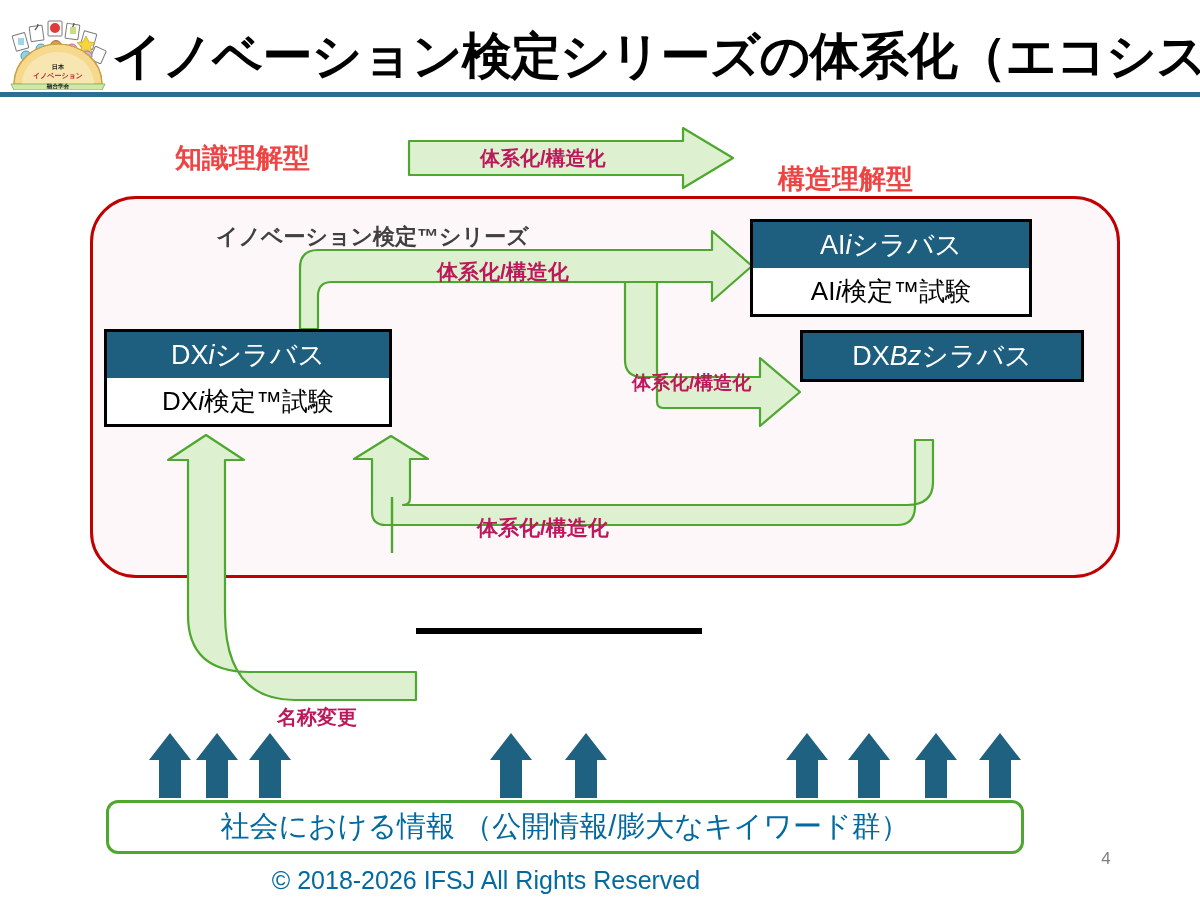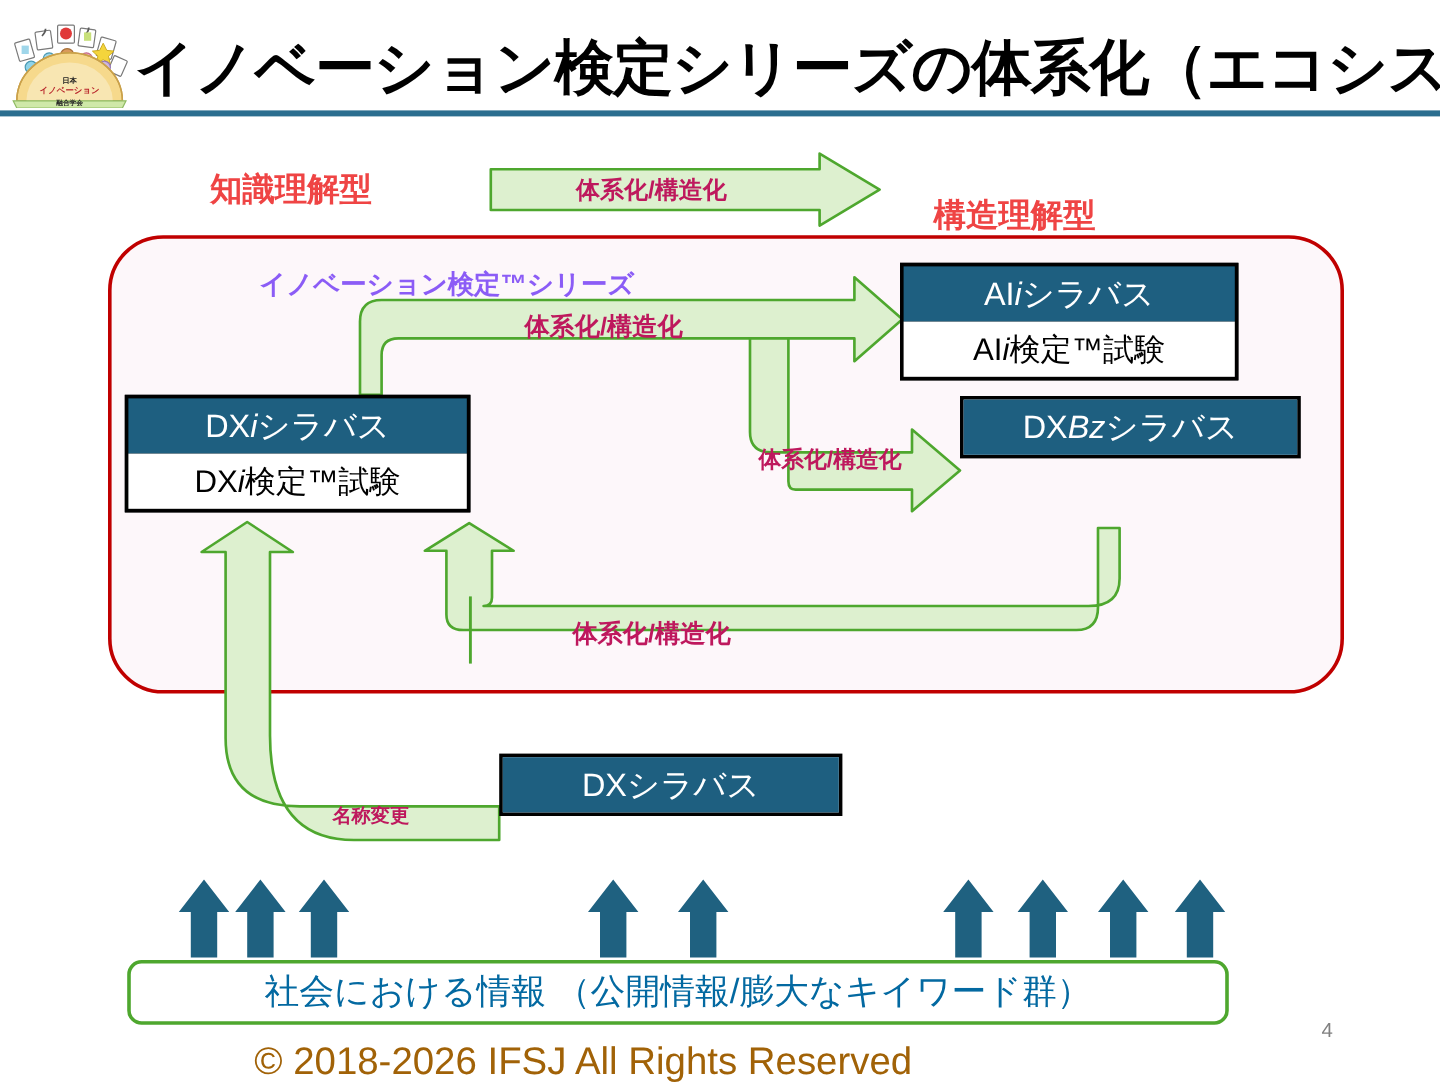--- a/index.html
+++ b/index.html
@@ -38,21 +38,21 @@
   .layer.svg-layer{pointer-events:none;}
 
   
   .eco-box{
     position:absolute;left:90px;top:196px;width:1024px;height:376px;
     border:3px solid #c00000;border-radius:46px;
     background:#fdf7fa;
   }
   .eco-label{
     position:absolute;left:216px;top:222px;
-    font-size:22px;font-weight:700;color:#8b5cf6;white-space:nowrap;
+    font-size:22px;font-weight:700;color:#404040;white-space:nowrap;
   }
 
   
   .card{position:absolute;border:3px solid #000000;background:#000000;box-sizing:border-box;}
   .card .hd{
     background:#1e5f80;color:#ffffff;font-size:27px;font-weight:400;
     display:flex;align-items:center;justify-content:center;
     height:46px;line-height:46px;white-space:nowrap;
   }
   .card .bd{
@@ -69,35 +69,35 @@
 
   
   .glabel{
     position:absolute;font-size:21px;color:#be185d;font-weight:600;
     white-space:nowrap;
   }
   #glabel-top     {left:480px; top:145px; font-size:20px;}
   #glabel-a       {left:437px; top:258px;}
   #glabel-b       {left:632px; top:370px; font-size:19px;}
   #glabel-c       {left:477px; top:514px;}
-  #glabel-rename  {left:277px; top:670px; font-size:16px;}
+  #glabel-rename  {left:277px; top:704px; font-size:20px;}
 
   
   .society{
     position:absolute;left:106px;top:800px;width:918px;height:54px;
     border:3px solid #4ea72e;border-radius:12px;background:#ffffff;
     box-sizing:border-box;
     display:flex;align-items:center;justify-content:center;
     font-size:29px;color:#0369a1;white-space:nowrap;
   }
 
   
   .copyright{
     position:absolute;left:0;top:866px;width:972px;text-align:center;
-    font-size:32px;color:#a16207;
+    font-size:25px;color:#0369a1;
   }
   .pagenum{
     position:absolute;left:1086px;top:849px;width:40px;text-align:center;
     font-size:17px;color:#808080;
   }
 </style>
 </head>
 <body>
 
 <div id="slide">
@@ -231,25 +231,20 @@
 
   <div class="card" id="card-dxbz">
     <div class="hd">
       <span>DX</span>
         <i>Bz</i>
         <span>シラバス</span>
     </div>
   </div>
 
   <div class="card" id="card-dx">
-    <div class="hd">
-      <span>DXシラバス</span>
-        <i></i>
-        <span></span>
-    </div>
   </div>
 
   <div class="society">社会における情報 （公開情報/膨大なキイワード群）</div>
 
   <div class="copyright">© 2018-2026 IFSJ All Rights Reserved</div>
   <div class="pagenum">4</div>
 
 </div>
 
 </body></html>

